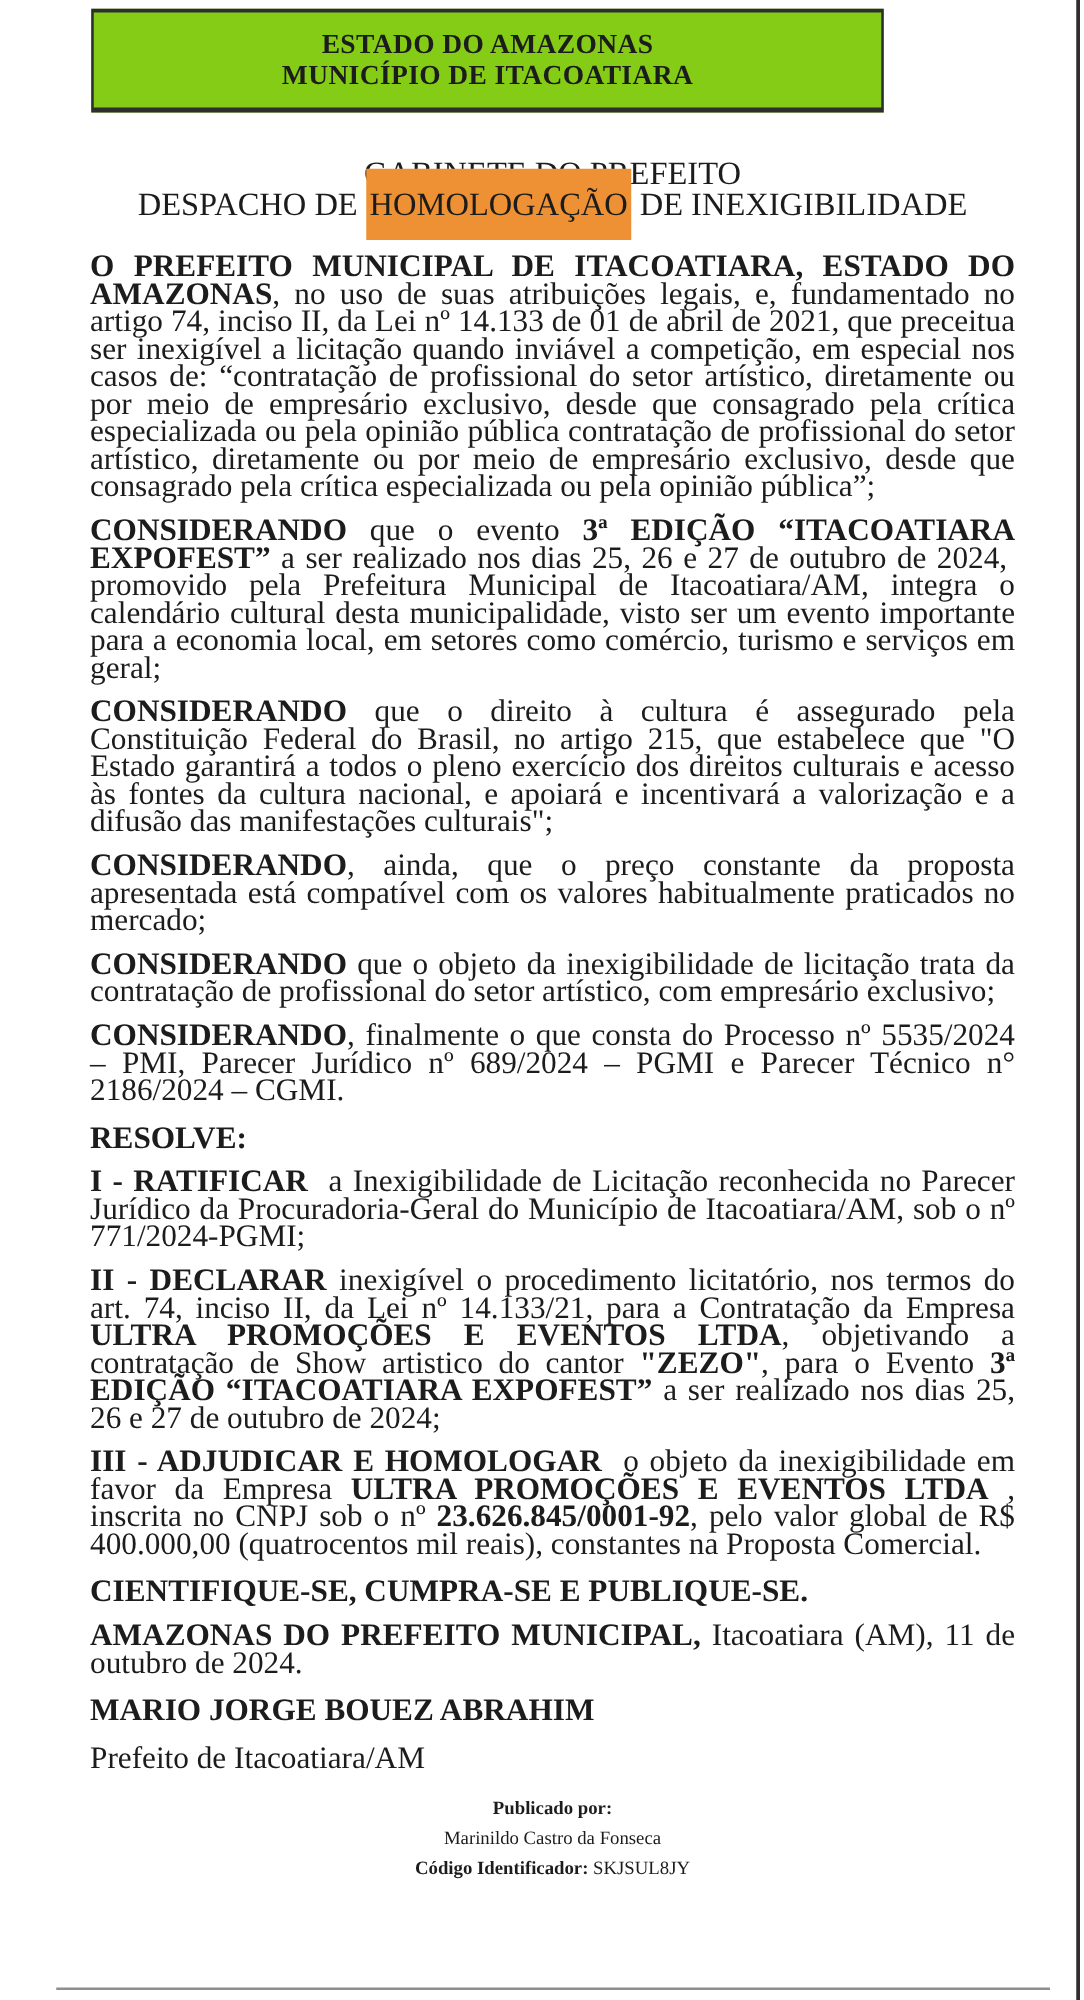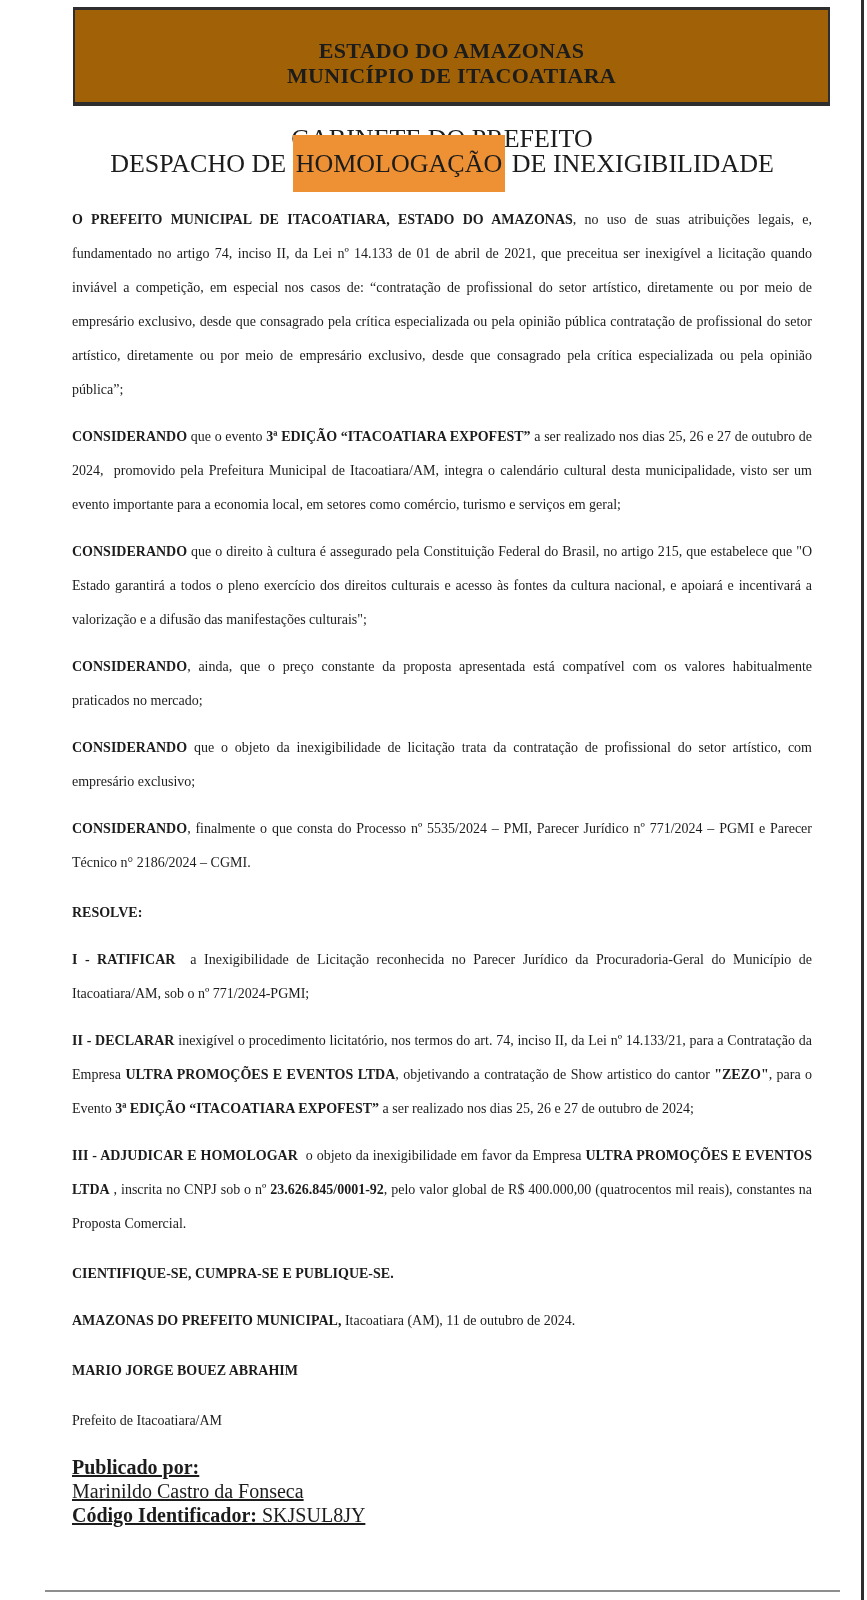--- a/index.html
+++ b/index.html
@@ -23,28 +23,28 @@
   .bottom-rule {
     position: absolute;
     top: 1590px; left: 45px;
     width: 795px; height: 2px;
     background: #8e8e8e;
   }
 
   .header-box {
     position: absolute;
     top: 7px; left: 73px;
-    width: 757px;
+    width: 634px;
     box-sizing: border-box;
-    background: #a16207;
+    background: #84cc16;
     border: 2px solid #2e2e2e;
     border-top-width: 3px;
     border-bottom-width: 4px;
     text-align: center;
-    padding: 28px 10px 14px 10px;
+    padding: 12px 10px 14px 10px;
   }
   .header-box .hline {
     font-weight: bold;
     font-size: 22px;
     line-height: 25px;
     letter-spacing: 0.3px;
   }
 
   .content {
     position: absolute;
@@ -59,33 +59,32 @@
     line-height: 25px;
   }
   .hl {
     background: #ee9134;
     padding: 14px 3px;
   }
 
   .doc-body { margin-top: 27px; }
   .doc-body p.para {
     margin: 0 0 13px 0;
-    font-size: 14px;
-    line-height: 34px;
+    font-size: 25px;
+    line-height: 22px;
     text-align: justify;
   }
   .doc-body p.para.left { text-align: left; margin-top: 16px; }
   .doc-body p.para b { font-weight: bold; }
 
   .publisher {
     margin-top: 17px;
-    text-align: left;
-    font-size: 20px;
+    text-align: center;
+    font-size: 15px;
     line-height: 24px;
-    text-decoration: underline;
   }
   .publisher .pub-label { font-weight: bold; }
 </style>
 </head>
 <body>
 
 <div class="page">
 
   <div class="header-box">
     <div class="hline">ESTADO DO AMAZONAS</div>
@@ -98,21 +97,21 @@
       <div class="tline">GABINETE DO PREFEITO</div>
       <div class="tline"><span>DESPACHO DE </span><span class="hl" style="background: rgb(238, 145, 52);">HOMOLOGAÇÃO</span><span> DE INEXIGIBILIDADE</span></div>
     </div>
 
     <div class="doc-body">
         <p class="para"><b>O PREFEITO MUNICIPAL DE ITACOATIARA, ESTADO DO AMAZONAS</b><span>, no uso de suas atribuições legais, e, fundamentado no artigo 74, inciso II, da Lei nº 14.133 de 01 de abril de 2021, que preceitua ser inexigível a licitação quando inviável a competição, em especial nos casos de: “contratação de profissional do setor artístico, diretamente ou por meio de empresário exclusivo, desde que consagrado pela crítica especializada ou pela opinião pública contratação de profissional do setor artístico, diretamente ou por meio de empresário exclusivo, desde que consagrado pela crítica especializada ou pela opinião pública”;</span></p>
         <p class="para"><b>CONSIDERANDO</b><span> que o evento </span><b>3ª EDIÇÃO “ITACOATIARA EXPOFEST”</b><span> a ser realizado nos dias 25, 26 e 27 de outubro de 2024,&nbsp; promovido pela Prefeitura Municipal de Itacoatiara/AM, integra o calendário cultural desta municipalidade, visto ser um evento importante para a economia local, em setores como comércio, turismo e serviços em geral;</span></p>
         <p class="para"><b>CONSIDERANDO</b><span> que o direito à cultura é assegurado pela Constituição Federal do Brasil, no artigo 215, que estabelece que "O Estado garantirá a todos o pleno exercício dos direitos culturais e acesso às fontes da cultura nacional, e apoiará e incentivará a valorização e a difusão das manifestações culturais";</span></p>
         <p class="para"><b>CONSIDERANDO</b><span>, ainda, que o preço constante da proposta apresentada está compatível com os valores habitualmente praticados no mercado;</span></p>
         <p class="para"><b>CONSIDERANDO</b><span> que o objeto da inexigibilidade de licitação trata da contratação de profissional do setor artístico, com empresário exclusivo;</span></p>
-        <p class="para"><b>CONSIDERANDO</b><span>, finalmente o que consta do Processo nº 5535/2024 – PMI, Parecer Jurídico nº 771/2024 – PGMI e Parecer Técnico n° 2186/2024 – CGMI.</span></p>
+        <p class="para"><b>CONSIDERANDO</b><span>, finalmente o que consta do Processo nº 5535/2024 – PMI, Parecer Jurídico nº 689/2024 – PGMI e Parecer Técnico n° 2186/2024 – CGMI.</span></p>
         <p class="para left"><b>RESOLVE:</b></p>
         <p class="para"><b>I - RATIFICAR</b><span>&nbsp; a Inexigibilidade de Licitação reconhecida no Parecer Jurídico da Procuradoria-Geral do Município de Itacoatiara/AM, sob o nº 771/2024-PGMI;</span></p>
         <p class="para"><b>II - DECLARAR</b><span> inexigível o procedimento licitatório, nos termos do art. 74, inciso II, da Lei nº 14.133/21, para a Contratação da Empresa </span><b>ULTRA PROMOÇÕES E EVENTOS LTDA</b><span>, objetivando a contratação de Show artistico do cantor </span><b>"ZEZO"</b><span>, para o Evento </span><b>3ª EDIÇÃO “ITACOATIARA EXPOFEST”</b><span> a ser realizado nos dias 25, 26 e 27 de outubro de 2024;</span></p>
         <p class="para"><b>III - ADJUDICAR E HOMOLOGAR</b><span>&nbsp; o objeto da inexigibilidade em favor da Empresa </span><b>ULTRA PROMOÇÕES E EVENTOS LTDA</b><span>&nbsp;, inscrita no CNPJ sob o nº </span><b>23.626.845/0001-92</b><span>, pelo valor global de R$ 400.000,00 (quatrocentos mil reais), constantes na Proposta Comercial.</span></p>
         <p class="para left"><b>CIENTIFIQUE-SE, CUMPRA-SE E PUBLIQUE-SE.</b></p>
         <p class="para"><b>AMAZONAS DO PREFEITO MUNICIPAL,</b><span> Itacoatiara (AM), 11 de outubro de 2024.</span></p>
         <p class="para left"><b>MARIO JORGE BOUEZ ABRAHIM</b></p>
         <p class="para left"><span>Prefeito de Itacoatiara/AM</span></p>
       </div>
 

